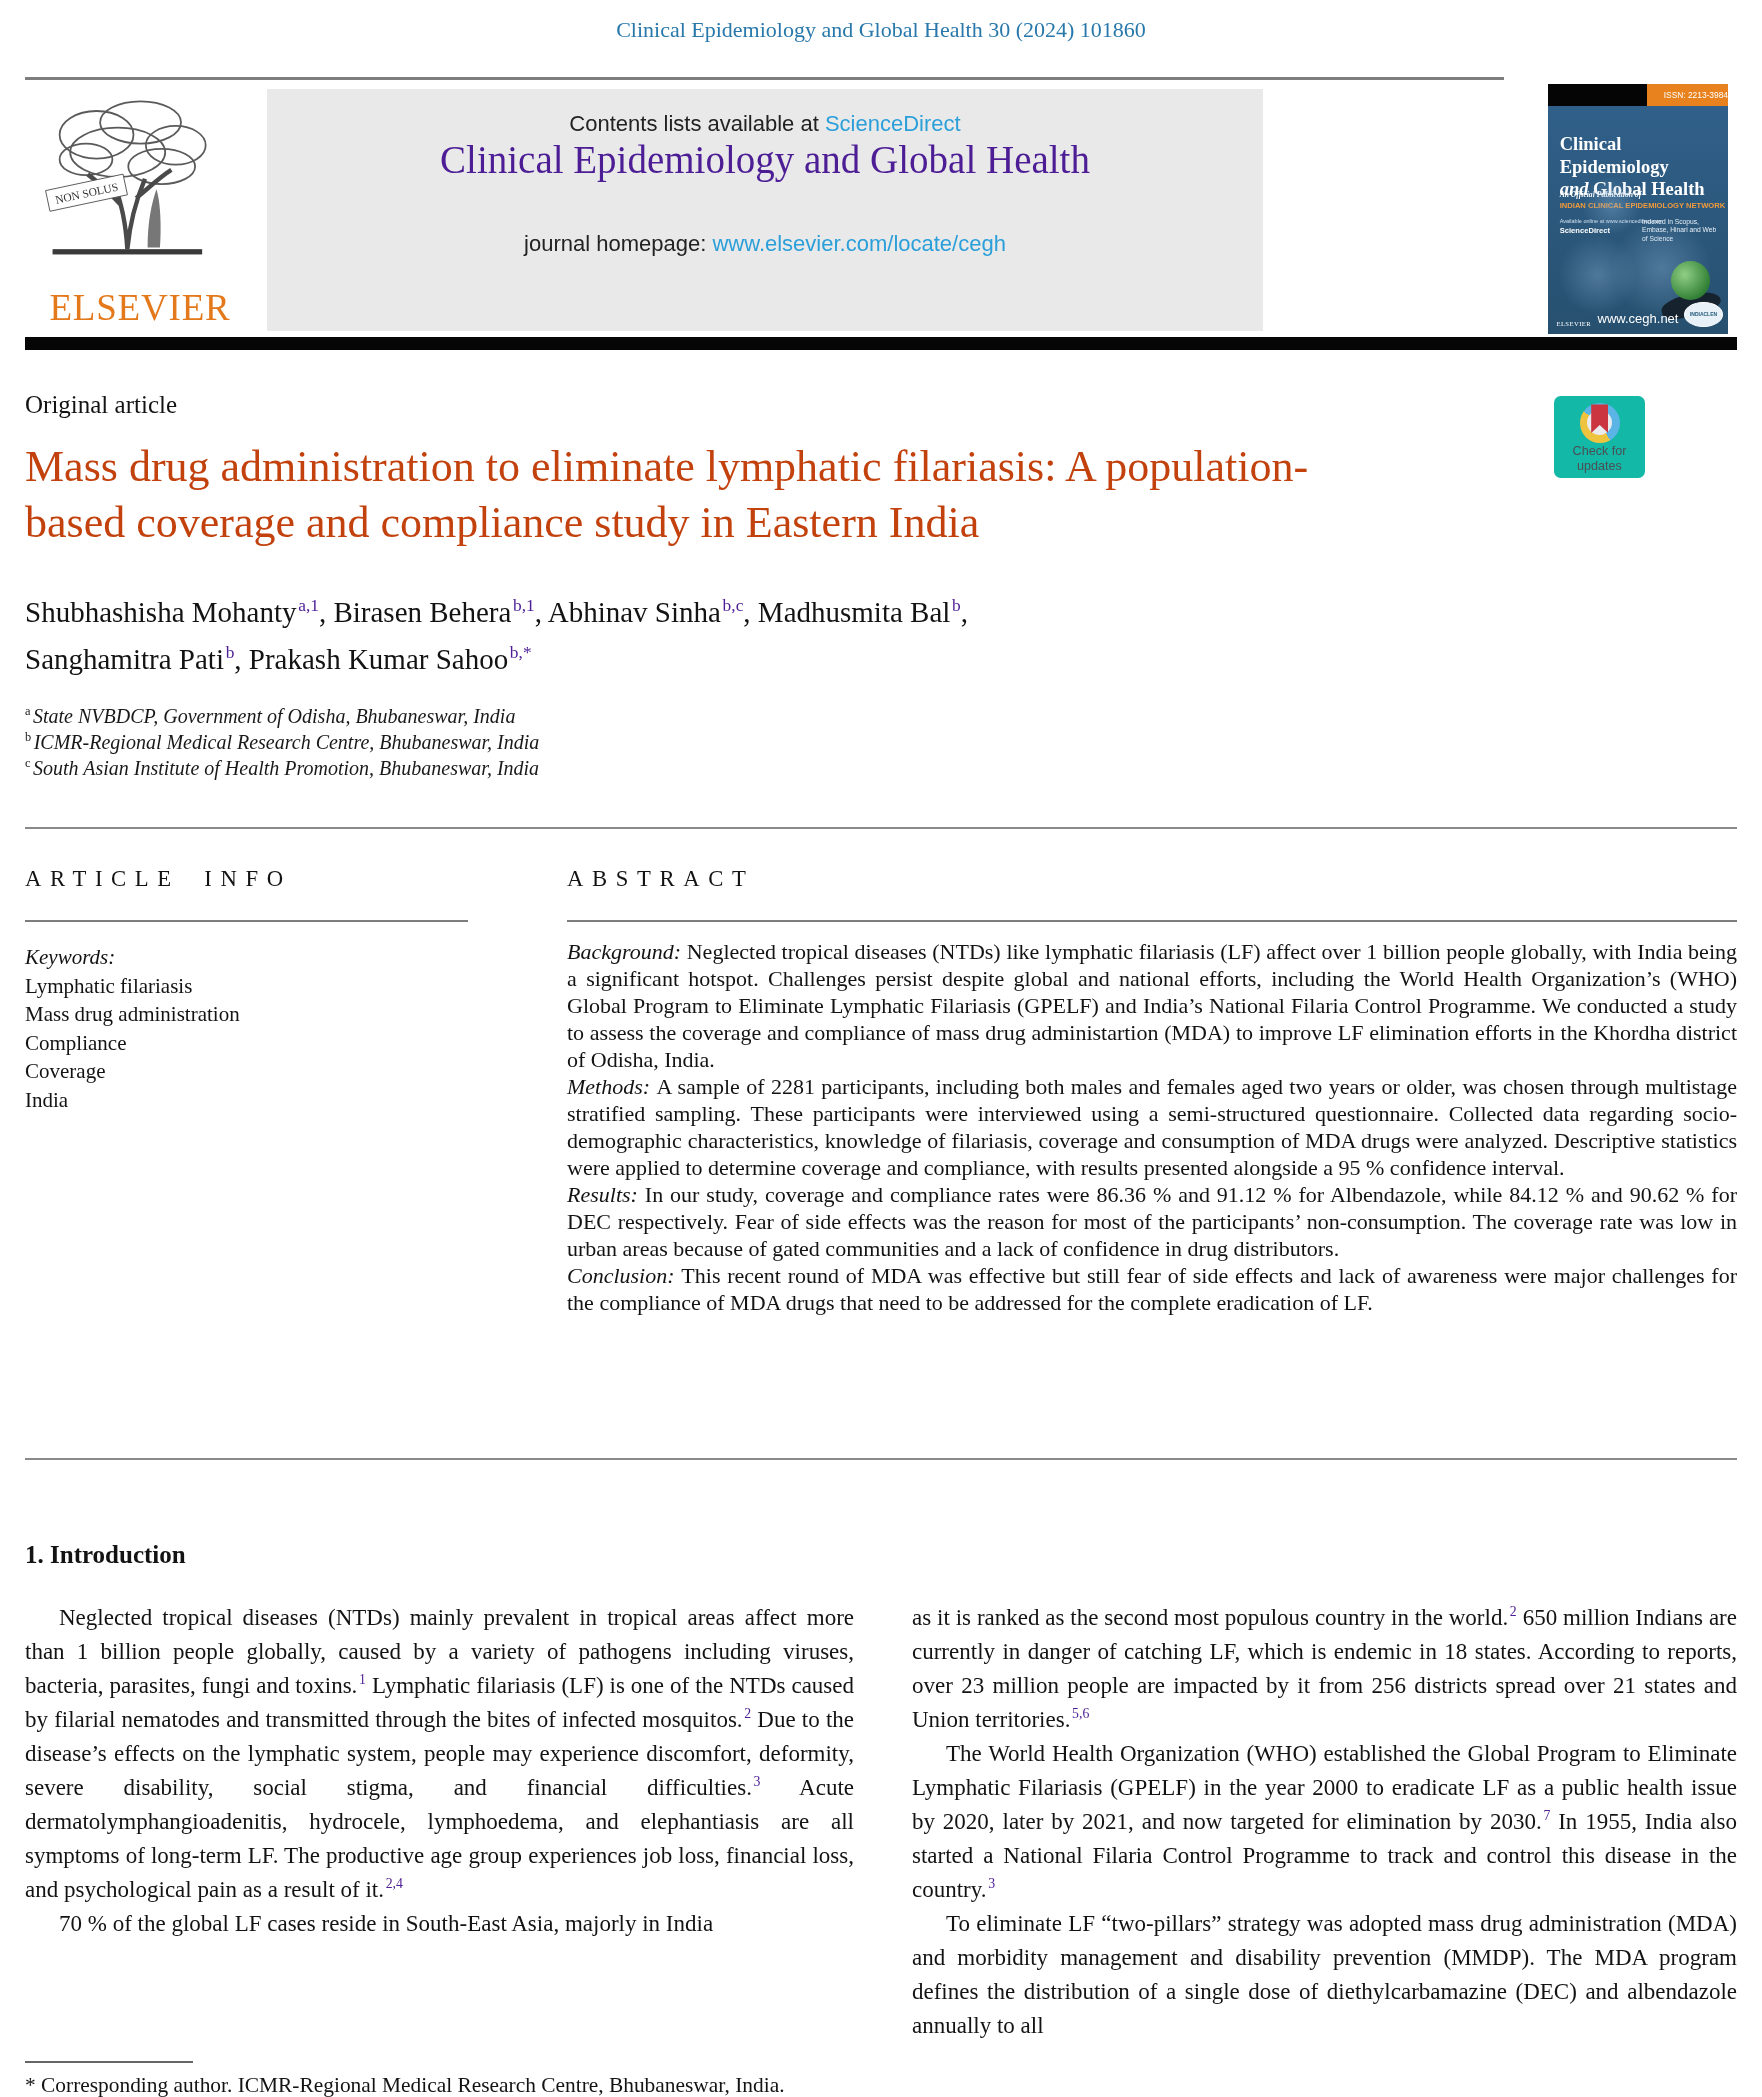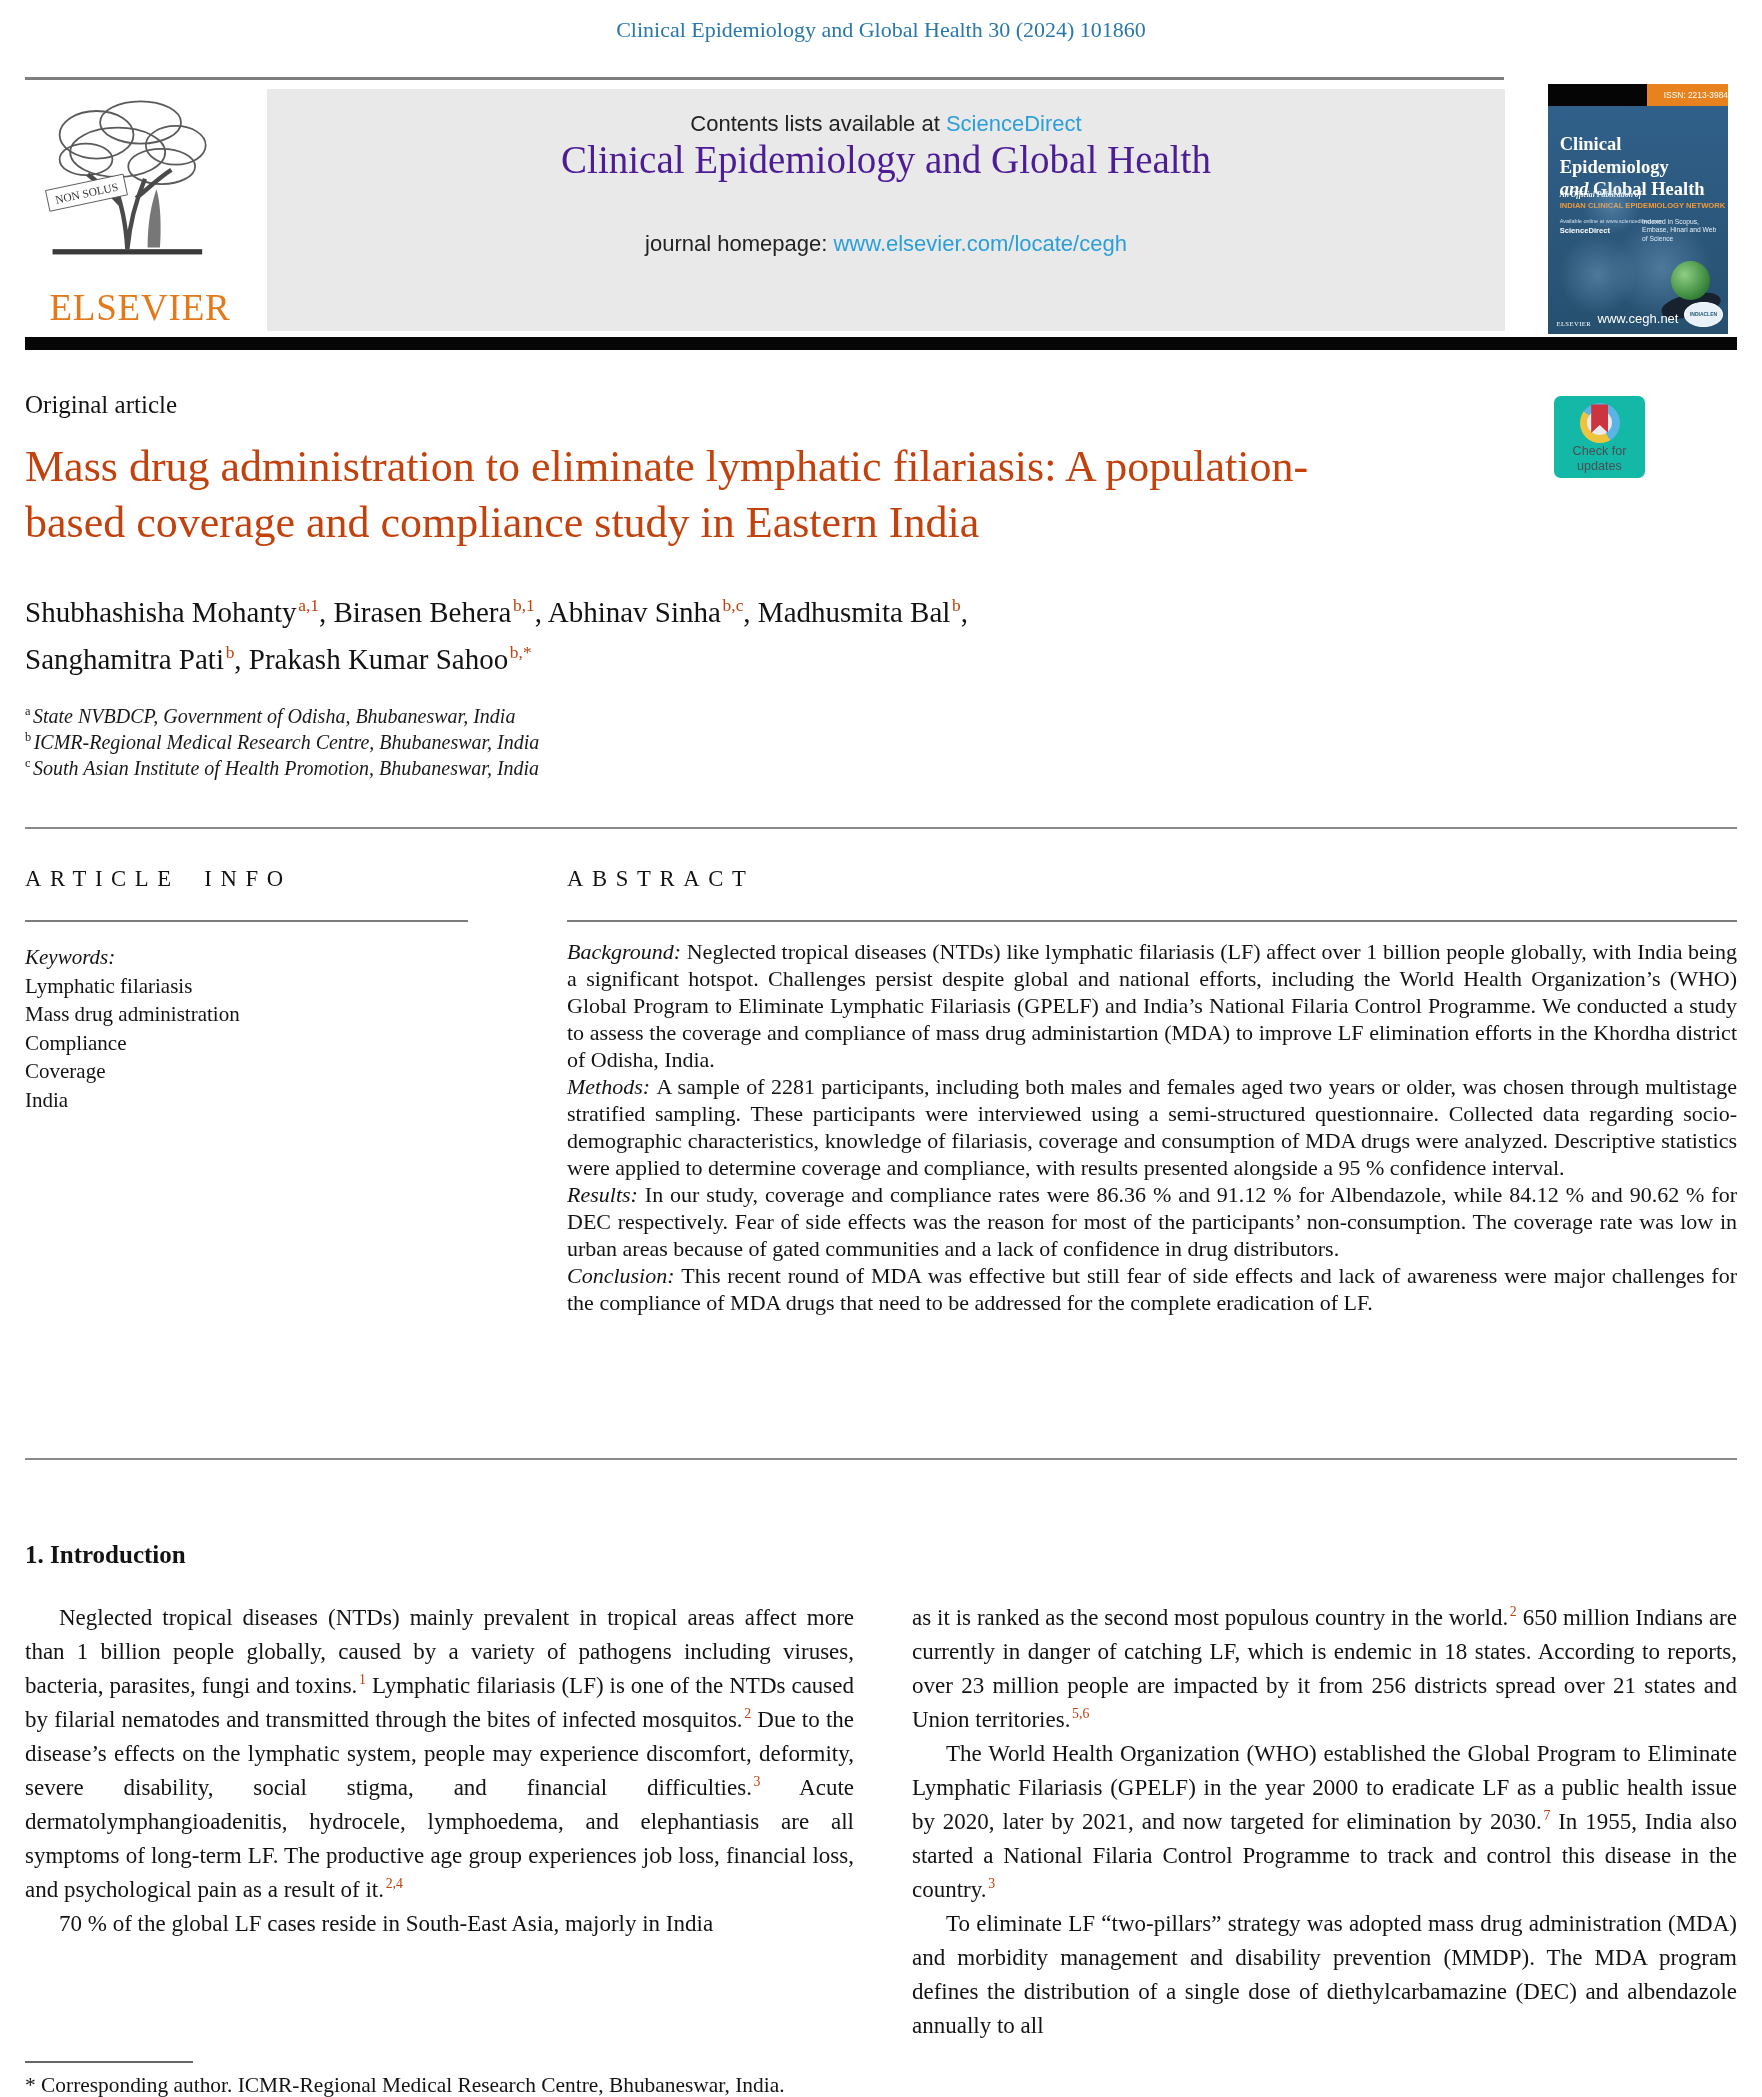--- a/index.html
+++ b/index.html
@@ -17,21 +17,21 @@
   .rule-meta{position:absolute;top:827px;left:25px;width:1712px;height:1.7px;background:#8a8a8a;}
   .rule-info{position:absolute;top:920px;left:25px;width:443px;height:1.7px;background:#7d7d7d;}
   .rule-abs{position:absolute;top:920px;left:567px;width:1170px;height:1.7px;background:#7d7d7d;}
   .rule-absbottom{position:absolute;top:1458px;left:25px;width:1712px;height:1.7px;background:#8a8a8a;}
   .rule-foot{position:absolute;top:2061px;left:25px;width:168px;height:1.7px;background:#666;}
 
   
   .elsevier-block{position:absolute;top:89px;left:25px;width:230px;height:242px;background:#fff;}
   .elsevier-word{position:absolute;bottom:1.7px;left:0;width:100%;text-align:center;
                  font-size:37px;color:#e4791b;letter-spacing:0.8px;}
-  .header-box{position:absolute;top:89px;left:267px;width:1238px;height:242px;background:#e9e9e9;text-align:center;}
+  .header-box{position:absolute;top:89px;left:267px;width:996px;height:242px;background:#e9e9e9;text-align:center;}
   .contents-line{margin-top:22px;font-size:22px;color:#222;}
   .link-blue{color:#2b9fd9;text-decoration:none;}
   .journal-title{font-size:39px;color:#4c1d95;}
   .homepage-line{margin-top:49px;font-size:22px;color:#222;}
 
   
   .cover{position:absolute;top:84px;left:1548px;width:180px;height:250px;
          background:linear-gradient(#31618c,#27506f);overflow:hidden;cursor:pointer;}
   .cover-topbar{position:absolute;top:0;left:0;width:100%;height:22px;background:#050505;}
   .cover-issn{position:absolute;top:0;right:0;width:81px;height:22px;background:#e8821e;
@@ -63,21 +63,21 @@
                border-radius:6.7px;text-align:center;cursor:pointer;}
   .ring{position:relative;width:40px;height:40px;border-radius:50%;margin:6.7px auto 1.7px;
         background:conic-gradient(from 0deg,#5ab4e5 0 150deg,#eec33d 150deg 305deg,#5ab4e5 305deg 360deg);}
   .ring-hole{position:absolute;left:7.6px;top:7.6px;width:25px;height:25px;border-radius:50%;background:#e9ebee;}
   .bookmark{position:absolute;left:11.7px;top:1.7px;width:17px;height:28.5px;background:#cb3540;
             clip-path:polygon(0 0,100% 0,100% 100%,50% 72%,0 100%);}
   .check-label{font-size:12.6px;line-height:14.3px;color:#4a4f55;}
 
   .article-title{position:absolute;top:439px;left:25px;width:1326px;font-size:44px;line-height:56px;color:#c2410c;}
   .authors{position:absolute;top:589px;left:25px;width:1594px;font-size:29px;line-height:47px;}
-  sup.ref{color:#c2410c;font-size:.6em;line-height:0;vertical-align:super;margin-left:1.7px;}
+  sup.ref{color:#4c1d95;font-size:.6em;line-height:0;vertical-align:super;margin-left:1.7px;}
   sup.refd{color:#222;font-size:.62em;line-height:0;vertical-align:super;margin-right:2.5px;}
   .affils{position:absolute;top:703px;left:25px;font-size:20px;line-height:26px;color:#191919;}
   .affils i{font-style:italic;}
 
   
   .info-header{position:absolute;top:866px;left:25px;font-size:22.7px;letter-spacing:.38em;word-spacing:.45em;}
   .abs-header{position:absolute;top:866px;left:567px;font-size:22.7px;letter-spacing:.38em;}
   .keywords{position:absolute;top:943px;left:25px;font-size:21px;line-height:28.5px;}
   .kw-label{font-style:italic;}
   .abstract{position:absolute;top:938px;left:567px;width:1170px;font-size:22px;line-height:27px;

